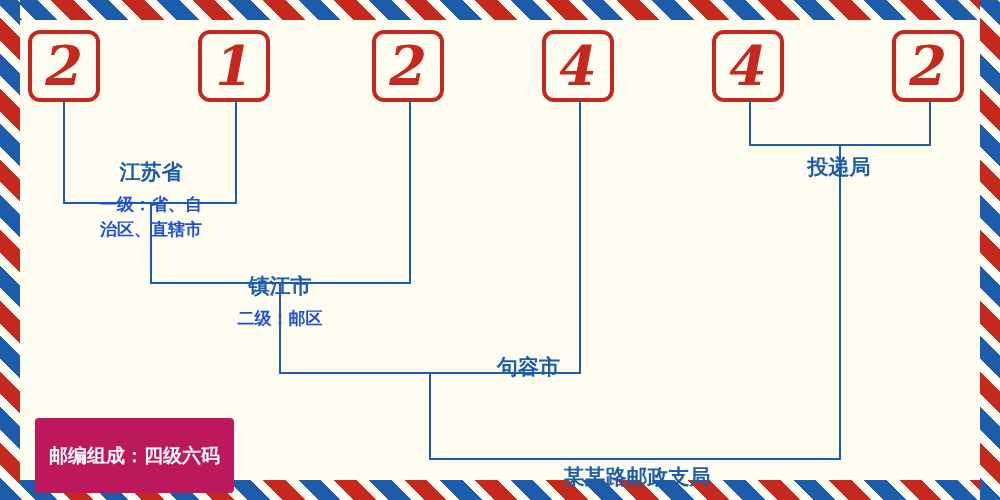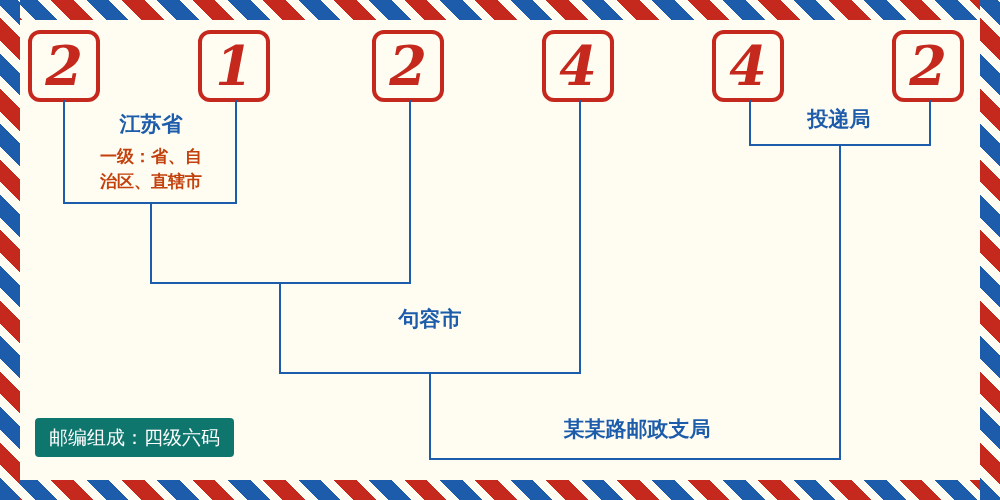--- a/index.html
+++ b/index.html
@@ -24,26 +24,26 @@
     display:flex;align-items:center;justify-content:center;background:transparent;
   }
   .digit{
     font-family:"DejaVu Serif","Liberation Serif",serif;
     font-style:italic;font-weight:bold;font-size:54px;line-height:1;color:#c5281c;
   }
 
   .line{position:absolute;background:#1c5cab;}
 
   .label-group{position:absolute;text-align:center;}
-  .place{color:#1c5cab;font-weight:bold;font-size:21px;line-height:1.2;margin-bottom:7px;}
-  .desc{color:#c2410c;font-weight:bold;font-size:17px;line-height:1.45;white-space:pre-line;}
+  .place{color:#1c5cab;font-weight:bold;font-size:21px;line-height:1.2;margin-bottom:7px;margin-top:48px;}
+  .desc{color:#1d4ed8;font-weight:bold;font-size:17px;line-height:1.45;white-space:pre-line;}
 
   .badge{
-    position:absolute;left:35px;top:418px;background:#0f766e;color:#ffffff;
-    font-weight:normal;font-size:19px;line-height:1;padding:10px 14px;border-radius:4px;
+    position:absolute;left:35px;top:418px;background:#be185d;color:#ffffff;
+    font-weight:bold;font-size:19px;line-height:1;padding:28px 14px;border-radius:4px;
   }
 </style>
 </head>
 <body>
 
 <div class="canvas">
 
   <div class="stripe stripe-h stripe-top"></div>
   <div class="stripe stripe-h stripe-bottom"></div>
   <div class="stripe stripe-v stripe-left"></div>
@@ -87,22 +87,26 @@
   <div class="line" style="left:749px;top:100px;width:2px;height:46px;"></div>
   <div class="line" style="left:749px;top:144px;width:182px;height:2px;"></div>
   <div class="line" style="left:929px;top:100px;width:2px;height:46px;"></div>
 
   <div class="label-group" style="left:61px;top:112px;width:180px;">
     <div class="place">江苏省</div>
     <div class="desc">一级：省、自
 治区、直辖市</div>
   </div>
 
+  <div class="label-group" style="left:180px;top:226px;width:200px;">
+    <div class="place">镇江市</div>
+    <div class="desc">二级：邮区</div>
+  </div>
 
-  <div class="label-group" style="left:300px;top:307px;width:260px;">
+  <div class="label-group" style="left:300px;top:307px;width:260px;text-align:right;">
     <div class="place">句容市</div>
   </div>
 
   <div class="label-group" style="left:487px;top:417px;width:300px;">
     <div class="place">某某路邮政支局</div>
   </div>
 
   <div class="label-group" style="left:764px;top:108px;width:150px;font-family:Liberation Mono, monospace;">
     <div class="place">投递局</div>
   </div>

